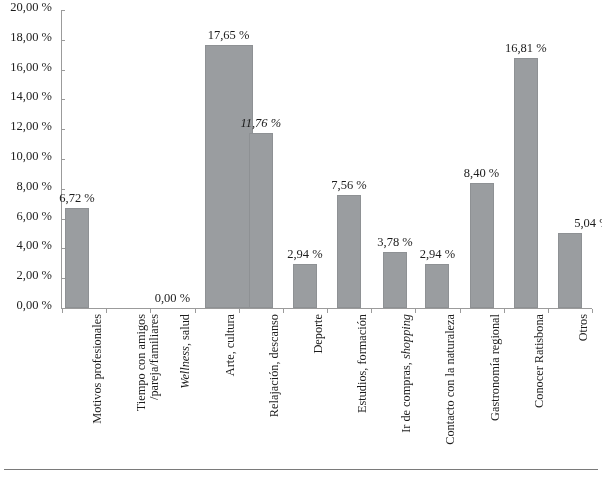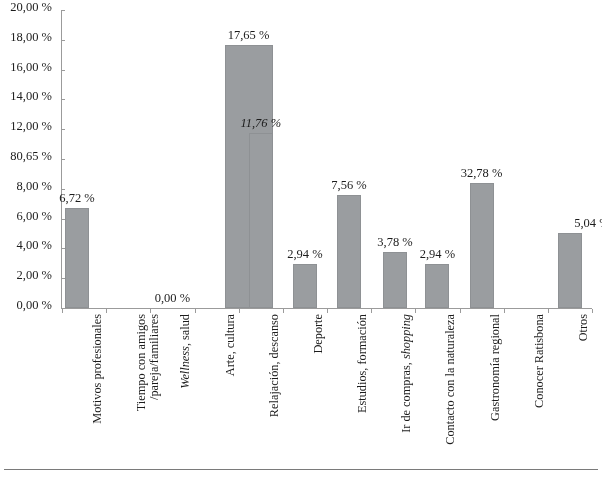--- a/index.html
+++ b/index.html
@@ -101,21 +101,21 @@
       </div>
       <div class="y-tick-row" style="top: 218.6px;">
         <div class="y-tick-label">6,00 %</div>
         <div class="y-tick-mark"></div>
       </div>
       <div class="y-tick-row" style="top: 188.8px;">
         <div class="y-tick-label">8,00 %</div>
         <div class="y-tick-mark"></div>
       </div>
       <div class="y-tick-row" style="top: 159px;">
-        <div class="y-tick-label">80,65 %</div>
+        <div class="y-tick-label">10,00 %</div>
         <div class="y-tick-mark"></div>
       </div>
       <div class="y-tick-row" style="top: 129.2px;">
         <div class="y-tick-label">12,00 %</div>
         <div class="y-tick-mark"></div>
       </div>
       <div class="y-tick-row" style="top: 99.4px;">
         <div class="y-tick-label">14,00 %</div>
         <div class="y-tick-mark"></div>
       </div>
@@ -149,21 +149,21 @@
     </div>
 
   <div class="plot" id="plot-area">
       <div class="bar-slot" style="left: 3px; width: 24px;">
         <div class="bar-rect" style="height: 100.128px;"></div>
         <div class="bar-value" style="bottom: 103.128px;">6,72 %</div>
       </div>
       <div class="bar-slot" style="left: 98.4167px; width: 24px;">
         <div class="bar-value" style="bottom: 3px;">0,00 %</div>
       </div>
-      <div class="bar-slot" style="left: 142.583px; width: 48px; margin-left: 20px;">
+      <div class="bar-slot" style="left: 142.583px; width: 48px;">
         <div class="bar-rect" style="height: 262.985px;"></div>
         <div class="bar-value" style="bottom: 265.985px;">17,65 %</div>
       </div>
       <div class="bar-slot" style="left: 186.75px; width: 24px; font-style: italic;">
         <div class="bar-rect" style="height: 175.224px;"></div>
         <div class="bar-value" style="bottom: 178.224px;">11,76 %</div>
       </div>
       <div class="bar-slot" style="left: 230.917px; width: 24px;">
         <div class="bar-rect" style="height: 43.806px;"></div>
         <div class="bar-value" style="bottom: 46.806px;">2,94 %</div>
@@ -175,21 +175,25 @@
       <div class="bar-slot" style="left: 321px; width: 24px;">
         <div class="bar-rect" style="height: 56.322px;"></div>
         <div class="bar-value" style="bottom: 59.322px;">3,78 %</div>
       </div>
       <div class="bar-slot" style="left: 363.417px; width: 24px;">
         <div class="bar-rect" style="height: 43.806px;"></div>
         <div class="bar-value" style="bottom: 46.806px;">2,94 %</div>
       </div>
       <div class="bar-slot" style="left: 407.583px; width: 24px;">
         <div class="bar-rect" style="height: 125.16px;"></div>
-        <div class="bar-value" style="bottom: 128.16px;">32,78 %</div>
+        <div class="bar-value" style="bottom: 128.16px;">8,40 %</div>
+      </div>
+      <div class="bar-slot" style="left: 451.75px; width: 24px;">
+        <div class="bar-rect" style="height: 250.469px;"></div>
+        <div class="bar-value" style="bottom: 253.469px;">16,81 %</div>
       </div>
       <div class="bar-slot" style="left: 495.917px; width: 24px;">
         <div class="bar-rect" style="height: 75.096px;"></div>
         <div class="bar-value" style="bottom: 78.096px; margin-left: 22px;">5,04 %</div>
       </div>
     </div>
 
   <div id="cat-labels">
       <div class="cat-label" style="left: 91.0833px;">Motivos profesionales</div>
       <div class="cat-label" style="left: 135.25px;">Tiempo con amigos<br>/pareja/familiares</div>

